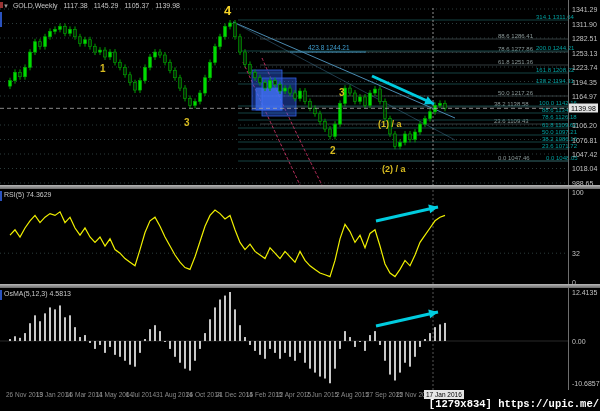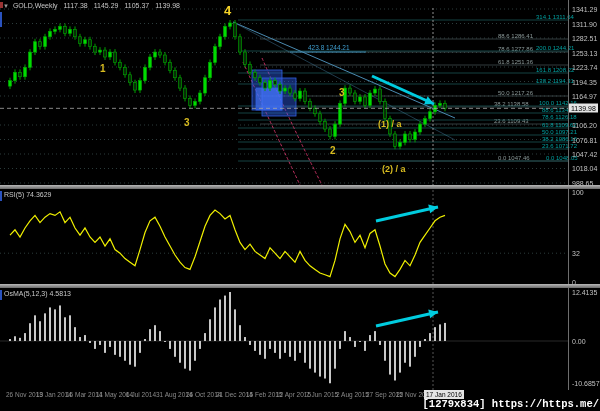--- a/index.html
+++ b/index.html
@@ -457,14 +457,14 @@
       <div class="timeline-label" style="left: 216px;">21 Dec 2014</div>
       <div class="timeline-label" style="left: 246px;">15 Feb 2015</div>
       <div class="timeline-label" style="left: 276px;">12 Apr 2015</div>
       <div class="timeline-label" style="left: 306px;">7 Jun 2015</div>
       <div class="timeline-label" style="left: 336px;">2 Aug 2015</div>
       <div class="timeline-label" style="left: 366px;">27 Sep 2015</div>
       <div class="timeline-label" style="left: 396px;">22 Nov 2015</div>
       <div class="date-box" style="left: 424px;">17 Jan 2016</div>
     </div>
 
-  <div class="watermark">[1279x834] https://https.me/</div>
+  <div class="watermark">[1279x834] https://upic.me/</div>
 </div>
 
 </body></html>

